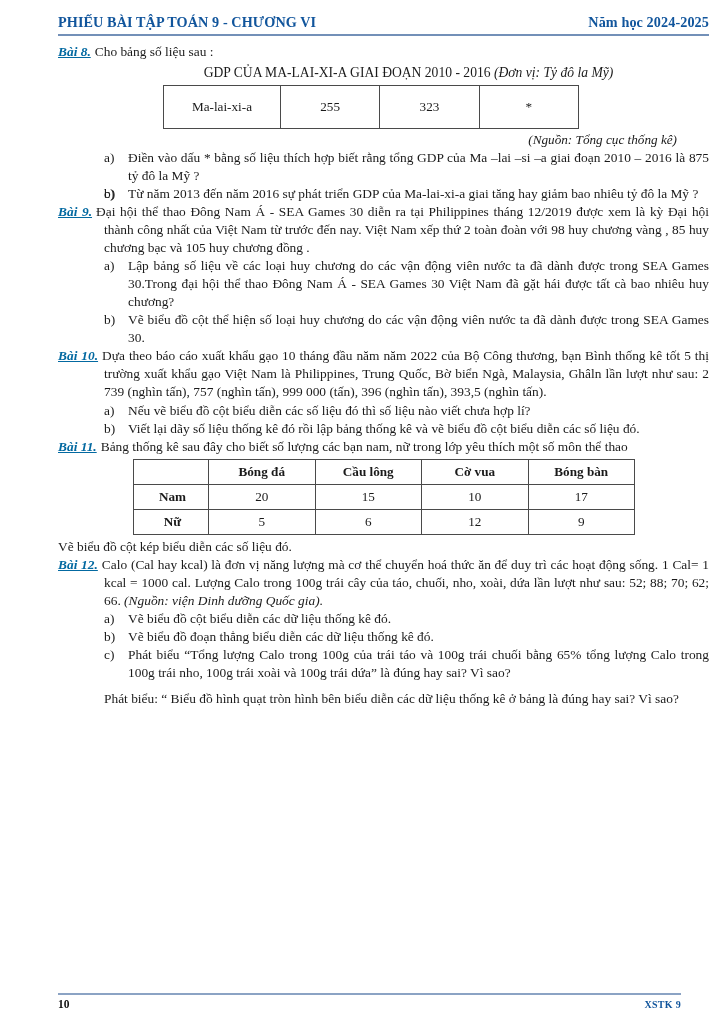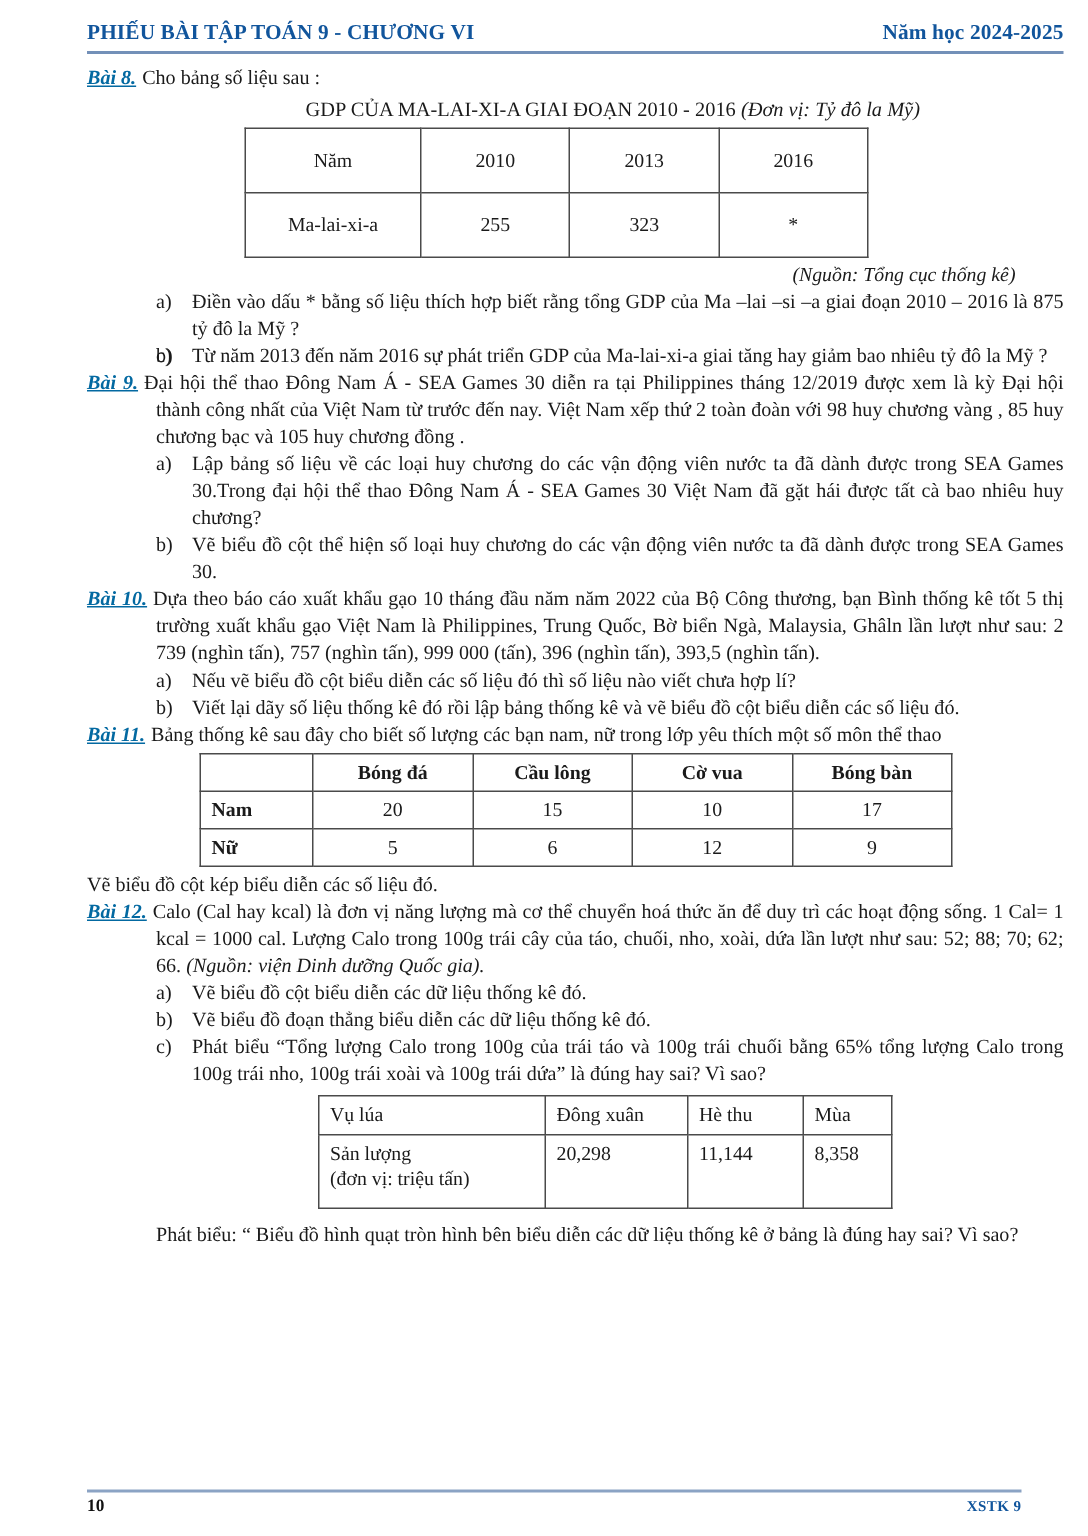--- a/index.html
+++ b/index.html
@@ -144,21 +144,21 @@
     width: 502px;
     margin: 3px 0 3px 75px;
   }
   table.tbl-sport th, table.tbl-sport td {
     text-align: center;
     height: 20px;
     padding: 2px 4px;
   }
   table.tbl-sport th { font-weight: bold; }
   table.tbl-sport td.rowhead {
-    text-align: left;
+    text-align: center;
     font-weight: bold;
     width: 63px;
     padding-left: 7px;
   }
 
   
   table.tbl-rice {
     width: 322px;
     margin: 5px 0 0 154px;
   }
@@ -216,26 +216,20 @@
   <div class="rule"></div>
 
   <div class="block">
     <p class="exercise para"><span class="bai-label">Bài 8.</span><span>Cho bảng số liệu sau :</span></p>
 
     <div class="tbl-gdp-wrap">
       <div class="tbl-gdp-title"><span>GDP CỦA MA-LAI-XI-A GIAI ĐOẠN 2010 - 2016</span> <span class="unit">(Đơn vị: Tỷ đô la Mỹ)</span></div>
 
       <table class="grid tbl-gdp">
         <tbody>
-          <tr>
-            <td class="namecol">Năm</td>
-            <td>2010</td>
-            <td>2013</td>
-            <td>2016</td>
-          </tr>
           <tr>
             <td class="namecol">Ma-lai-xi-a</td>
             <td>255</td>
             <td>323</td>
             <td>*</td>
           </tr>
         </tbody>
       </table>
     </div>
 
@@ -300,39 +294,20 @@
     <p class="exercise para"><span class="bai-label">Bài 12.</span><span>Calo (Cal hay kcal) là đơn vị năng lượng mà cơ thể chuyển hoá thức ăn để duy trì các hoạt động sống. 1 Cal= 1 kcal = 1000 cal. Lượng Calo trong 100g trái cây của táo, chuối, nho, xoài, dứa lần lượt như sau: 52; 88; 70; 62; 66.</span> <i>(Nguồn: viện Dinh dưỡng Quốc gia).</i></p>
     <ol class="items">
       <li><span class="marker">a)</span><span>Vẽ biểu đồ cột biểu diễn các dữ liệu thống kê đó.</span></li>
       <li><span class="marker">b)</span><span>Vẽ biểu đồ đoạn thẳng biểu diễn các dữ liệu thống kê đó.</span></li>
       <li><span class="marker">c)</span><span>Phát biểu “Tổng lượng Calo trong 100g của trái táo và 100g trái chuối bằng 65% tổng lượng Calo trong 100g trái nho, 100g trái xoài và 100g trái dứa” là đúng hay sai? Vì sao?</span></li>
     </ol>
   </div>
 
   <div class="block">
 
-    <table class="grid tbl-rice">
-      <tbody>
-        <tr>
-          <td class="c1">Vụ lúa</td>
-          <td class="c2">Đông xuân</td>
-          <td class="c3">Hè thu</td>
-          <td class="c4">Mùa</td>
-        </tr>
-        <tr class="datarow">
-          <td class="c1">
-            <span>Sản lượng</span><br>
-            <span>(đơn vị: triệu tấn)</span>
-          </td>
-          <td class="c2">20,298</td>
-          <td class="c3">11,144</td>
-          <td class="c4">8,358</td>
-        </tr>
-      </tbody>
-    </table>
 
     <p class="closing">Phát biểu: “ Biểu đồ hình quạt tròn hình bên biểu diễn các dữ liệu thống kê ở bảng là đúng hay sai? Vì sao?</p>
   </div>
 
   <div class="doc-footer">
     <div class="rule footer-rule"></div>
     <div class="footer-row">
       <span class="pageno">10</span>
       <span class="docid">XSTK 9</span>
     </div>

